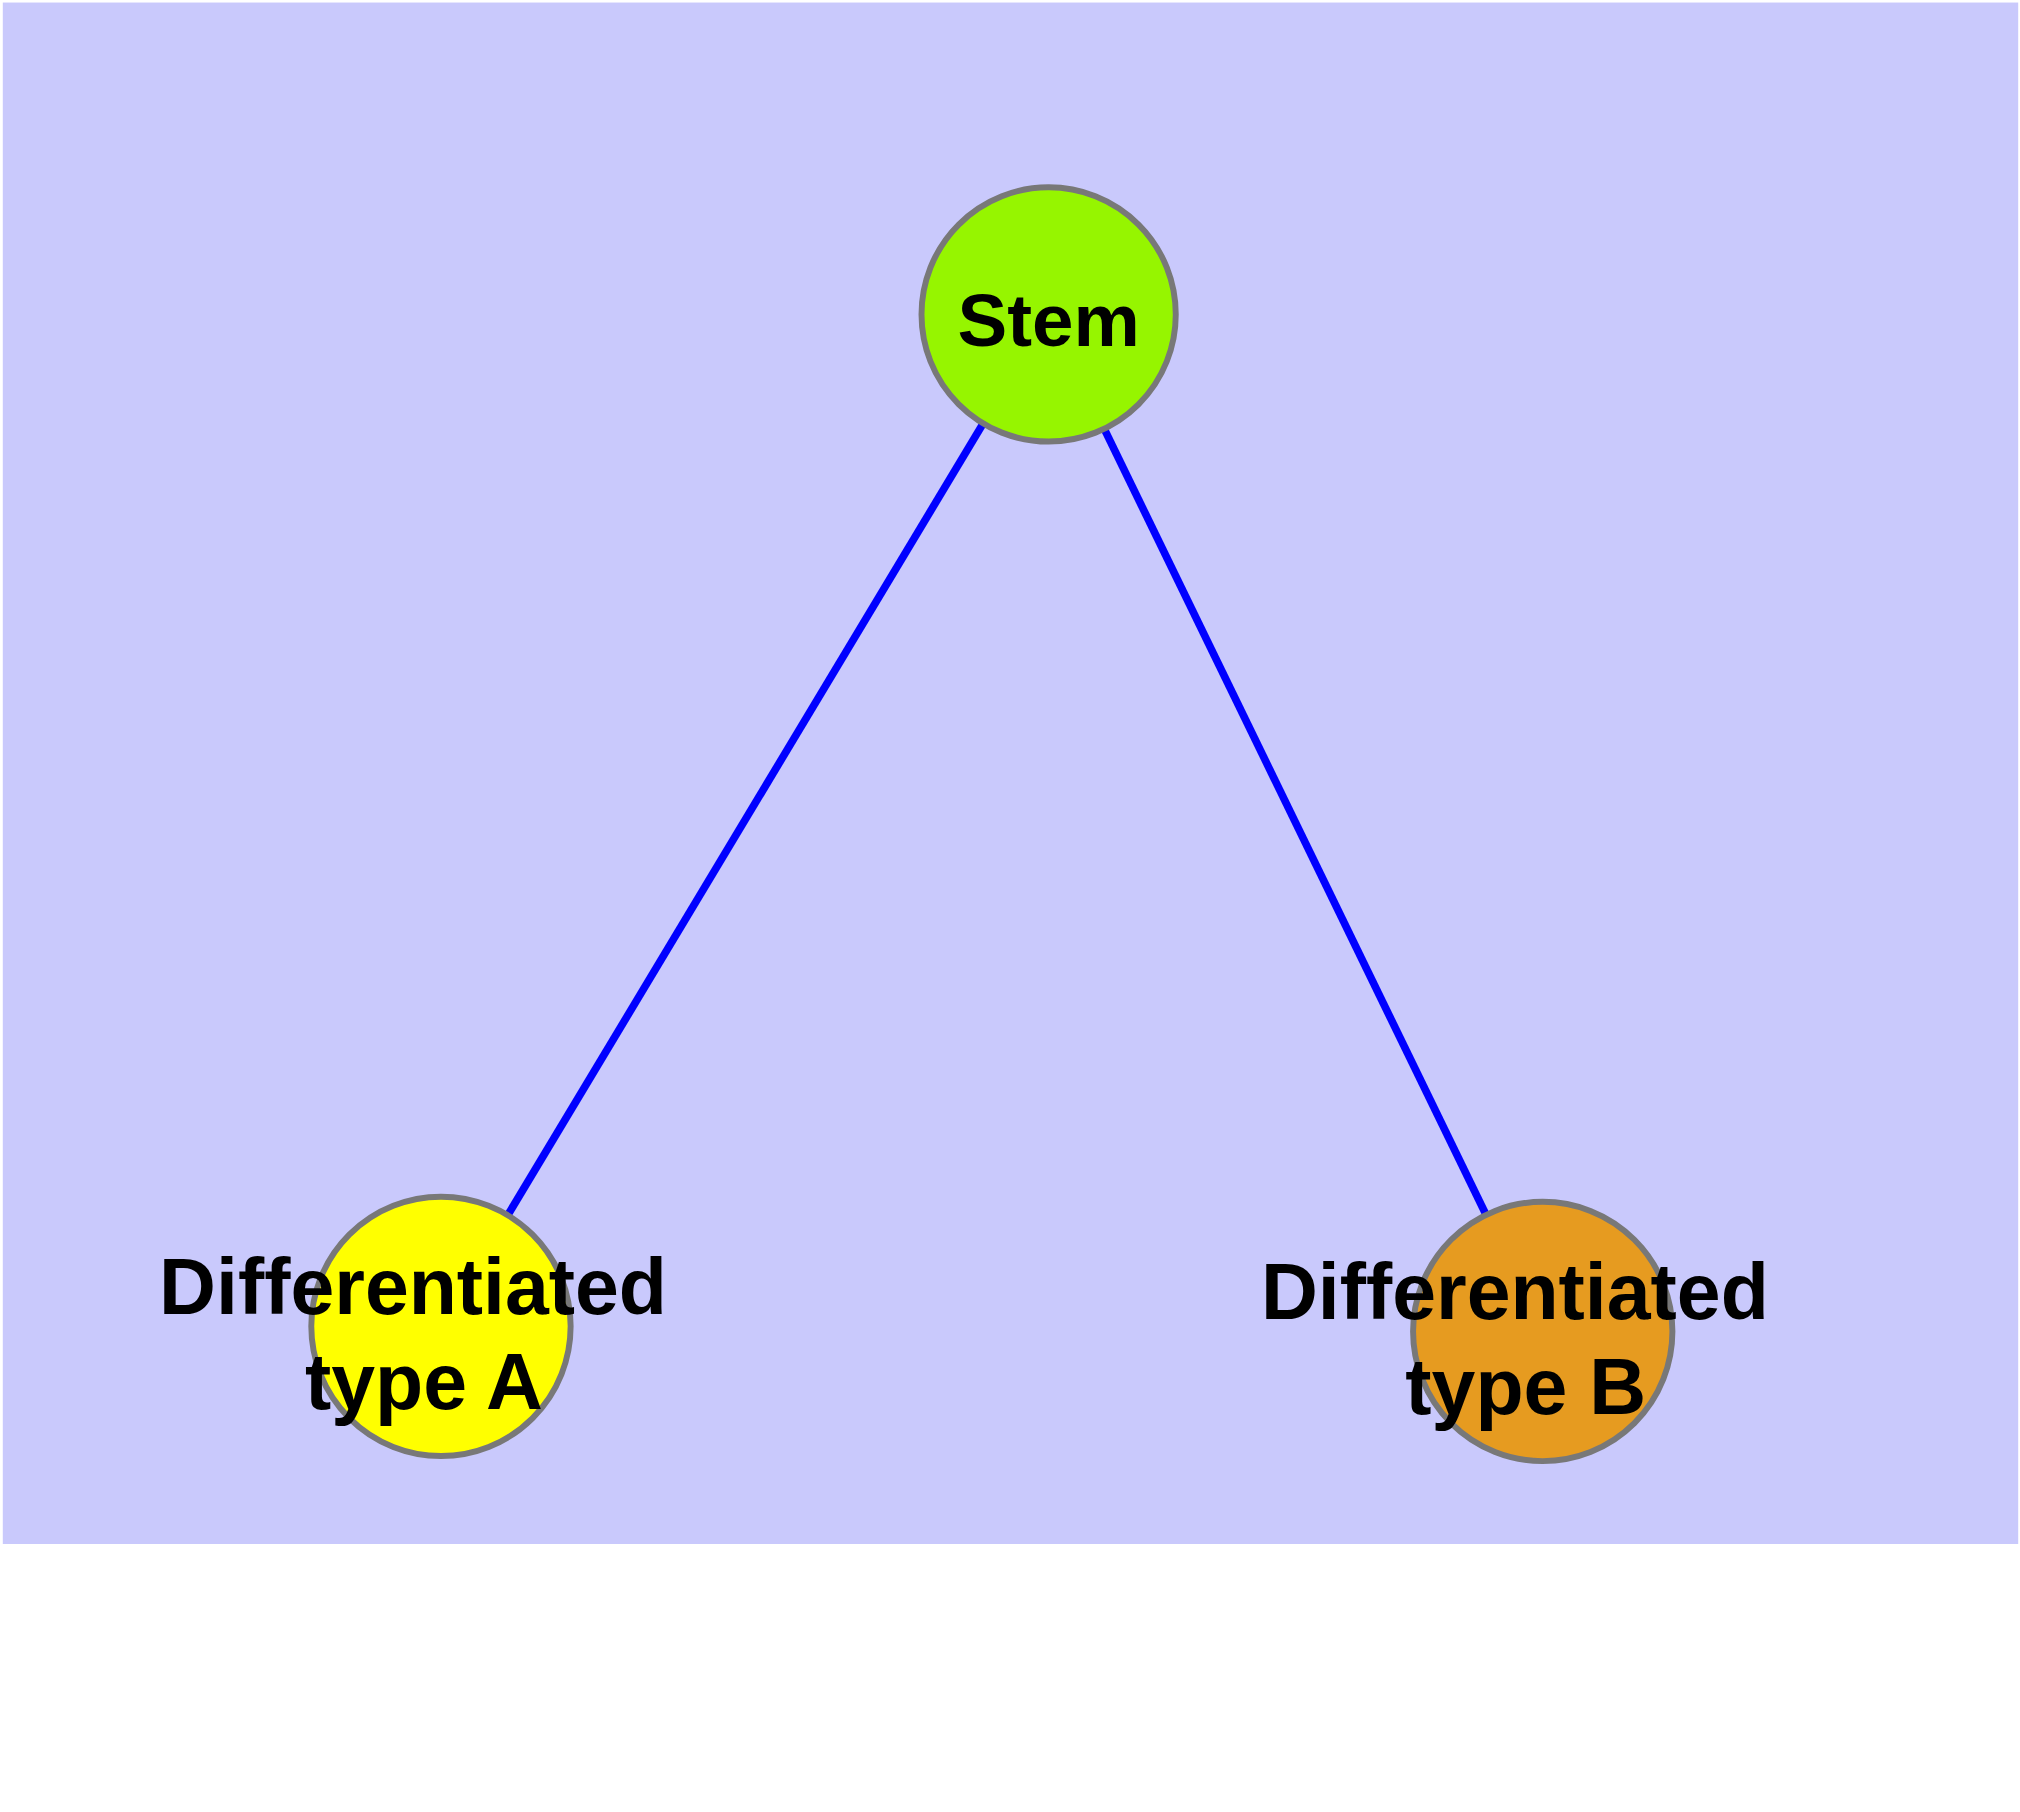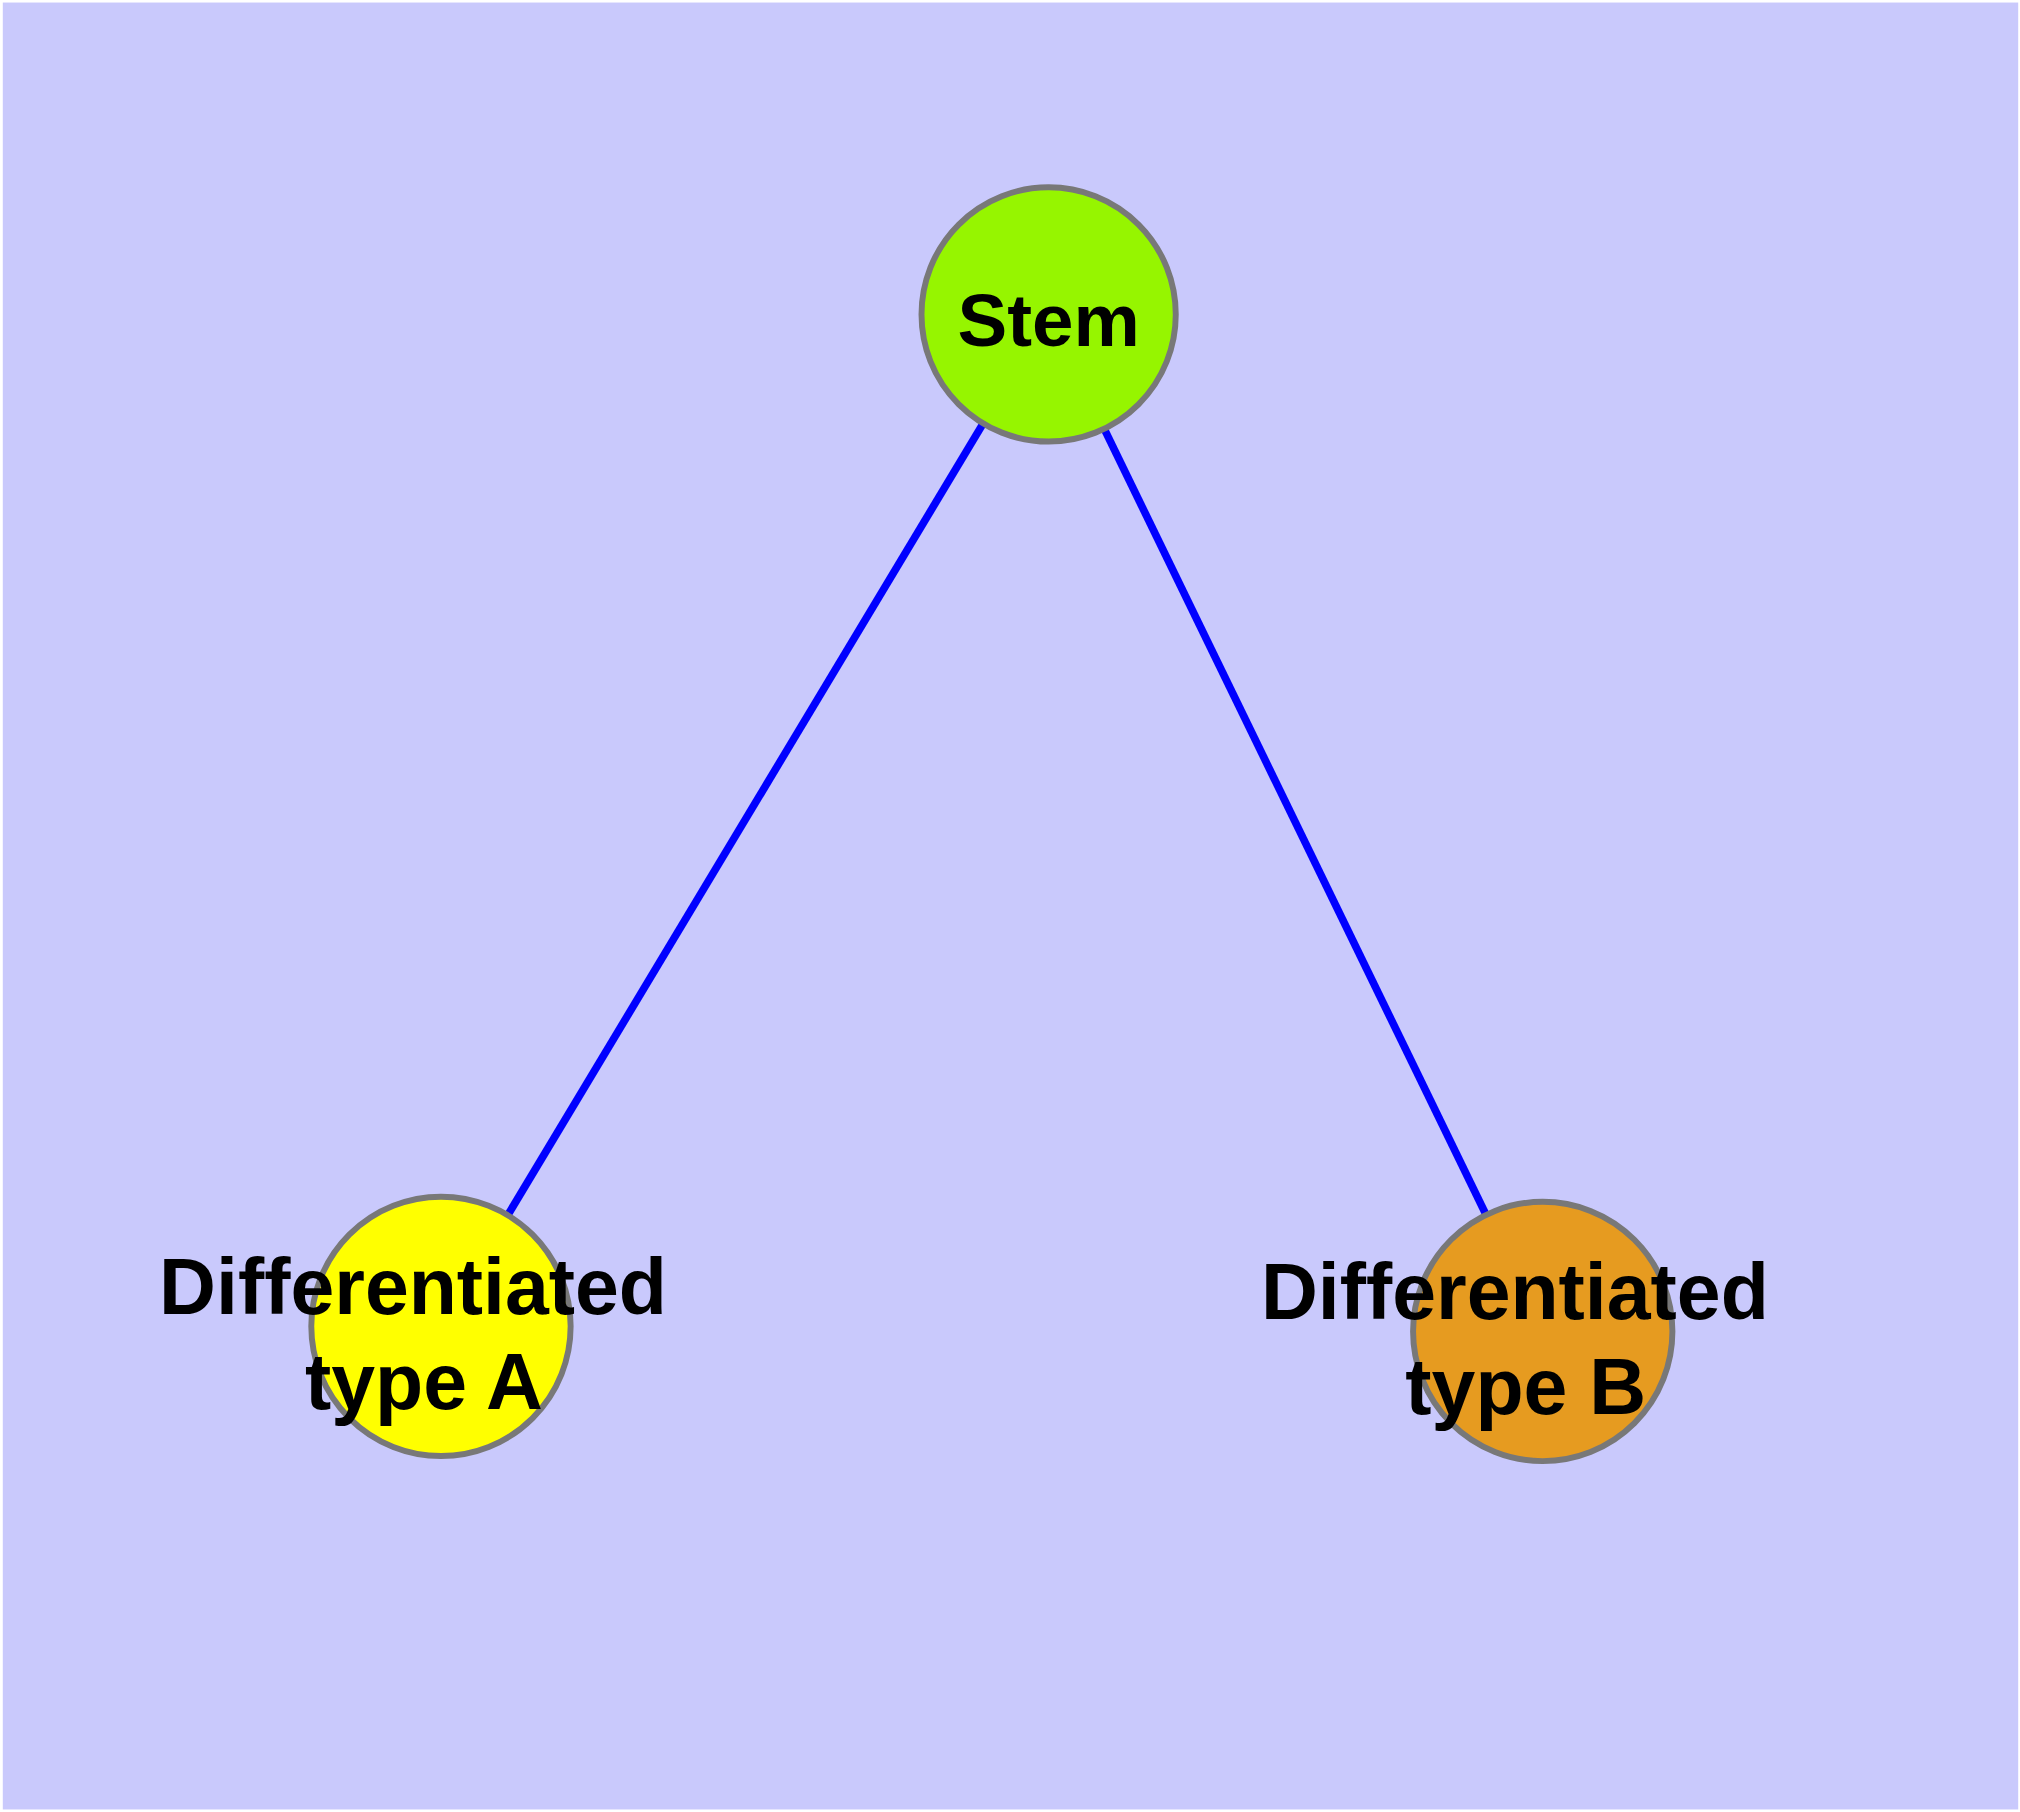--- a/index.html
+++ b/index.html
@@ -3,21 +3,21 @@
 <meta charset="utf-8">
 <style>
   html, body {
     margin: 0;
     padding: 0;
     background: #ffffff;
   }
   .stage {
     position: relative;
     width: 2021px;
-    height: 1812px;
+    height: 1544px;
     background: #ffffff;
     overflow: hidden;
   }
   svg { display: block; }
   .node-label {
     font-family: "Liberation Sans", "DejaVu Sans", sans-serif;
     font-weight: bold;
     fill: #000000;
     text-anchor: middle;
   }

